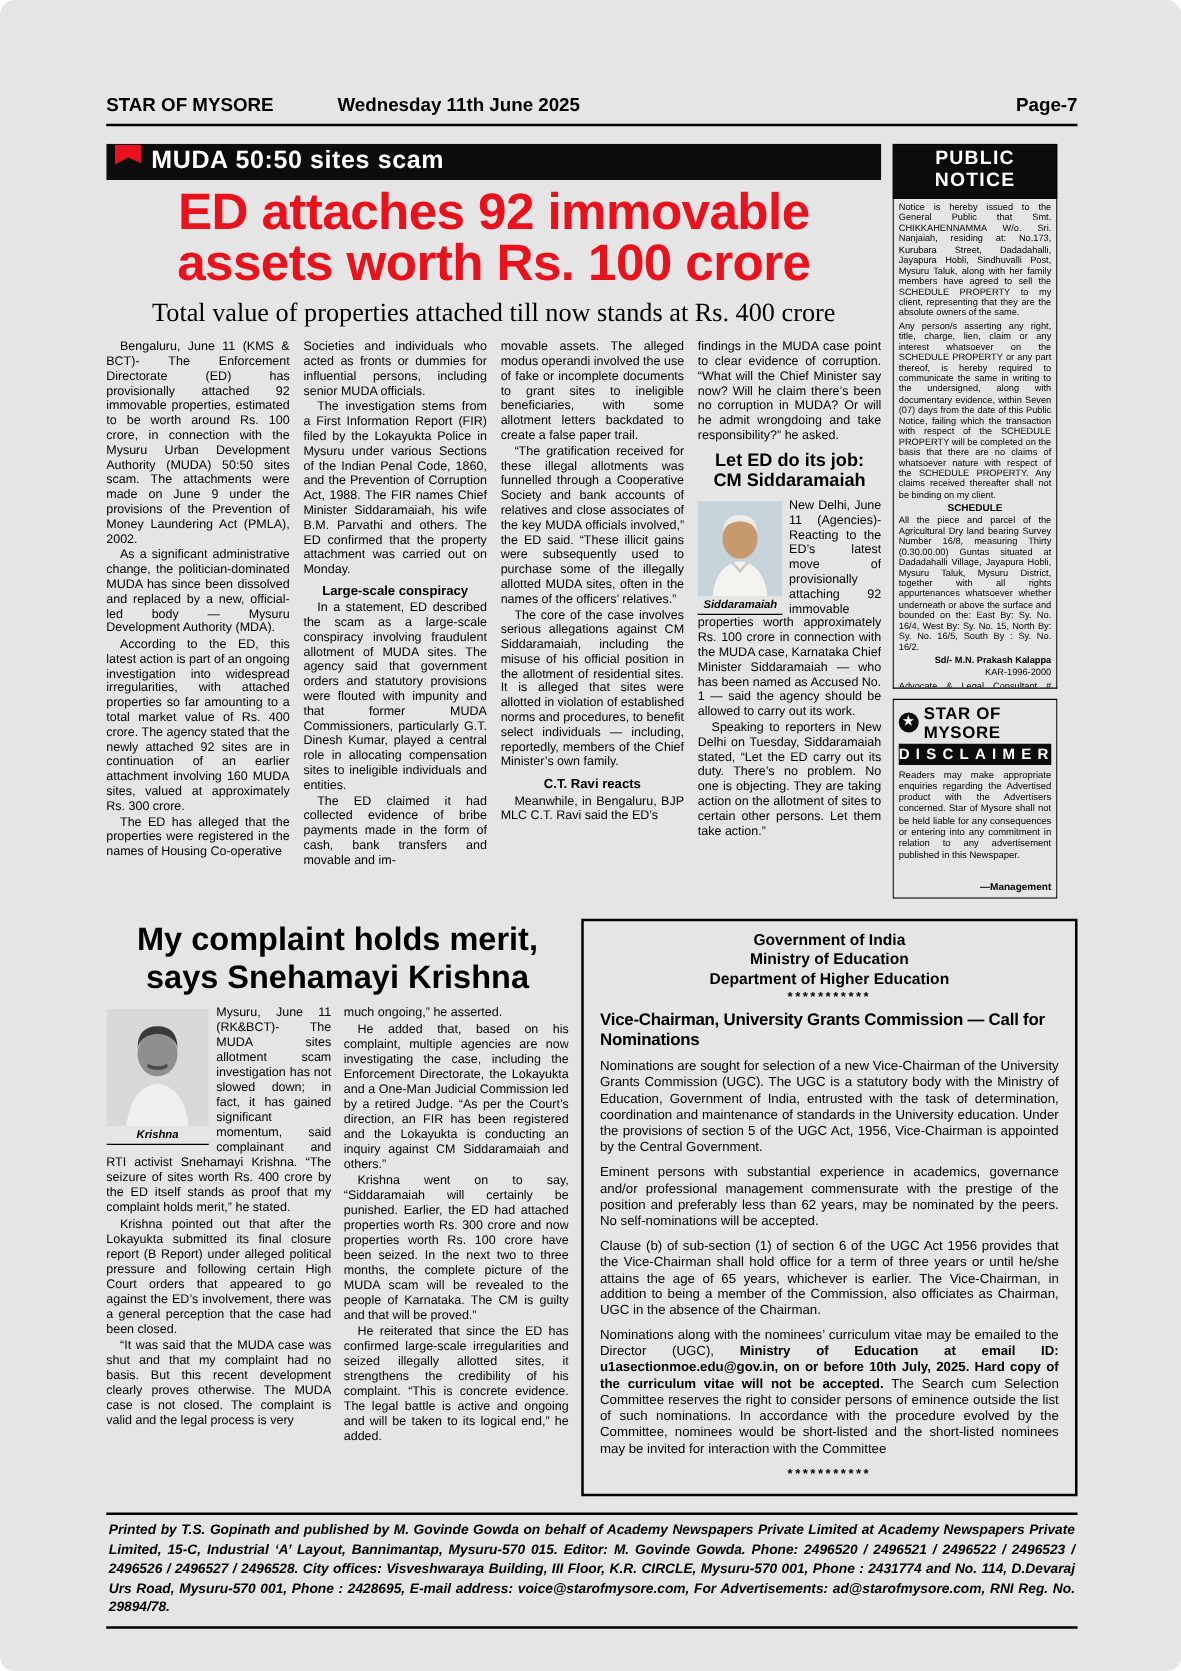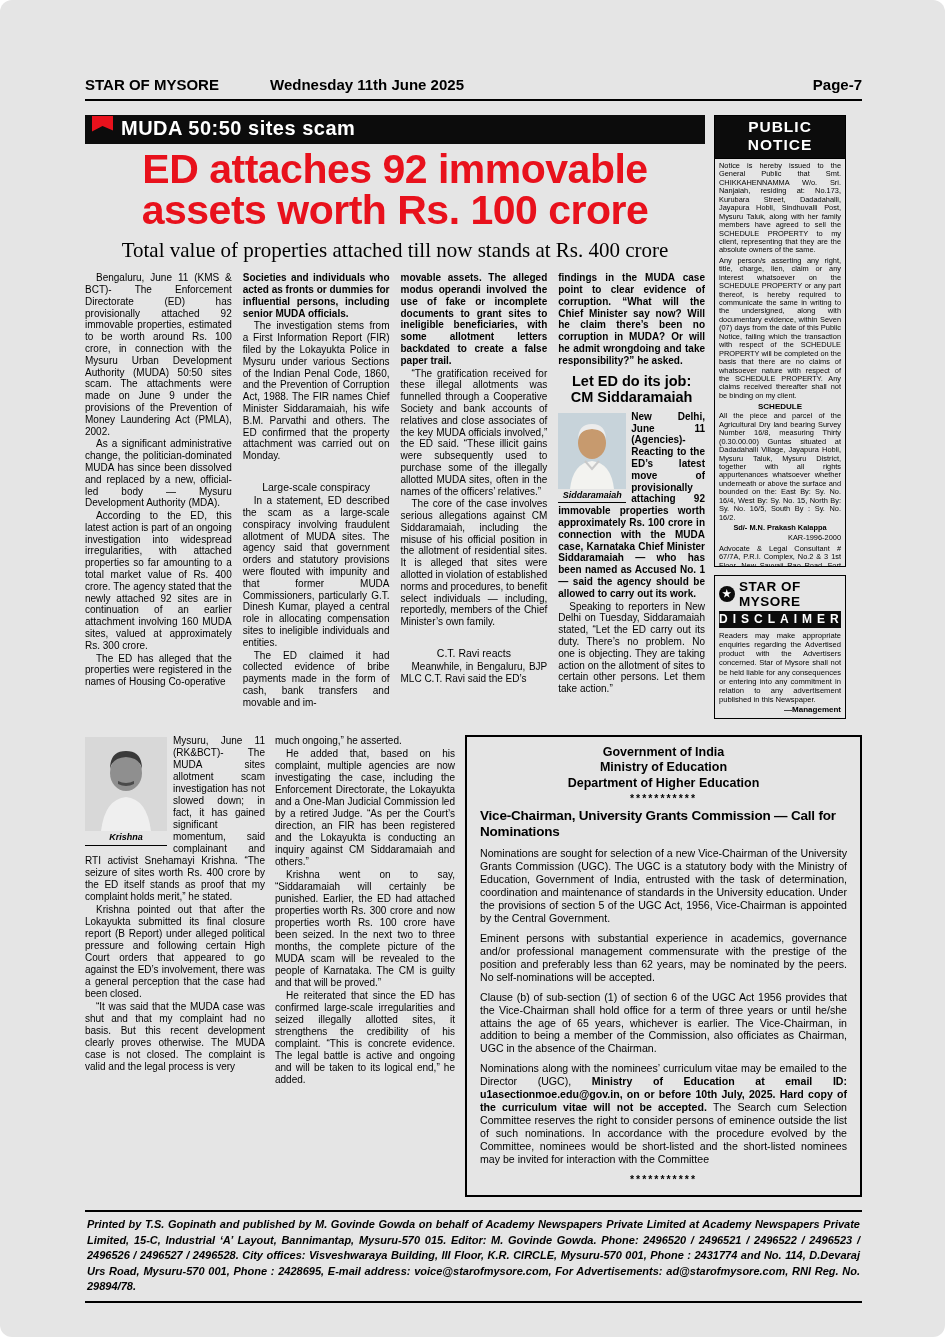--- a/index.html
+++ b/index.html
@@ -27,49 +27,49 @@
     background:#e8111c; clip-path:polygon(0 0,100% 0,100% 58%,50% 40%,0 62%); }
 
   .headline { color:#e8111c; font-size:41px; line-height:.99; font-weight:bold;
     text-align:center; margin-top:5px; letter-spacing:-.5px; }
   .subhead { font-family:"Liberation Serif", serif; font-size:21px; font-weight:normal;
     text-align:center; margin:8px 0 9px; }
 
   .cols { display:grid; grid-template-columns:repeat(4,1fr); column-gap:11px;
     font-size:10px; line-height:1.18; text-align:justify; height:452px; overflow:hidden; }
   .cols p { text-indent:11px; margin-bottom:1px; }
-  .cols p.cont { text-indent:0;font-weight:bold; }
-  .col-sub { text-align:center; font-weight:normal; font-size:10.5px; margin:19px 0 2px; }
+  .cols p.cont { text-indent:0; }
+  .col-sub { text-align:center; font-weight:bold; font-size:10.5px; margin:5px 0 2px; }
   .ed-heading { text-align:center; font-weight:bold; font-size:14.5px; line-height:1.15; margin:6px 0 5px; }
 
   .photo-fl { float:left; width:68px; margin:2px 5px 1px 0; }
   .photo-fl .ph { width:68px; height:76px; display:block; }
   .caption { font-size:9px; font-weight:bold; font-style:italic; text-align:center;
     border-bottom:1px solid #000; padding:1px 0 2px; }
 
   
   .pn-header { background:#0c0c0c; color:#fff; text-align:center; font-weight:bold;
     font-size:15.5px; padding:2px 0 4px; letter-spacing:1px; border:1px solid #000; }
   .pn-body { border:1px solid #000; border-top:none; padding:3px 4px;
     font-size:7.4px; line-height:1.14; text-align:justify; height:456px; overflow:hidden; }
   .pn-body p { margin-bottom:2px; }
   .pn-sched { text-align:center; font-weight:bold; font-size:8px; margin:1px 0; }
-  .pn-sign { text-align:center; font-weight:bold; margin-bottom:0; }
+  .pn-sign { text-align:right; font-weight:bold; margin-bottom:0; }
   .pn-reg { text-align:right; margin-bottom:1px; }
   .pn-place { font-weight:bold; margin-top:2px; }
 
   .disclaimer { border:1px solid #000; margin-top:8px; padding:3px 4px 4px; }
   .disc-brand { display:flex; align-items:center; justify-content:center; gap:4px;
     font-weight:bold; font-size:13.5px; letter-spacing:.5px; }
   .som-logo { width:16px; height:16px; border-radius:50%; background:#0c0c0c; color:#fff;
     font-size:10px; line-height:16px; text-align:center; flex:0 0 16px; }
   .disc-title { background:#0c0c0c; color:#fff; text-align:center; font-weight:bold;
     letter-spacing:5px; font-size:12px; margin:2px 0 3px; padding:1px 0 2px; }
   .disc-text { font-size:7.6px; line-height:1.2; text-align:justify; }
-  .disc-sign { text-align:right; font-weight:bold; font-size:8px; margin-top:1px; }
+  .disc-sign { text-align:right; font-weight:bold; font-size:8px; margin-top:17px; }
 
   
   .bottom-section { display:flex; gap:10px; margin-top:16px; height:462px; }
   .complaint { width:370px; overflow:hidden; }
   .complaint-headline { font-size:26px; line-height:1.14; text-align:center;
     font-weight:bold; margin:2px 0 9px; }
   .complaint-cols { display:grid; grid-template-columns:1fr 1fr; column-gap:10px;
     font-size:10px; line-height:1.2; text-align:justify; height:398px; overflow:hidden; }
   .complaint-cols p { text-indent:11px; margin-bottom:1px; }
   .complaint-cols p.cont { text-indent:0; }
@@ -176,20 +176,21 @@
         <div class="disc-title">DISCLAIMER</div>
         <p class="disc-text">Readers may make appropriate enquiries regarding the Advertised product with the Advertisers concerned. Star of Mysore shall not be held liable for any consequences or entering into any commitment in relation to any advertisement published in this Newspaper.</p>
         <div class="disc-sign">—Management</div>
       </div>
     </aside>
   </div>
 
   <div class="bottom-section">
 
     <section class="complaint">
+      <h2 class="complaint-headline">My complaint holds merit, says Snehamayi Krishna</h2>
       <div class="complaint-cols">
         <div class="col">
           <div class="kr-photo-fl">
             <svg class="ph" viewBox="0 0 82 94" xmlns="http://www.w3.org/2000/svg">
               <rect width="82" height="94" fill="#d8d8d8"></rect>
               <ellipse cx="41" cy="36" rx="16" ry="18" fill="#8f8f8f"></ellipse>
               <path d="M25 32 Q25 14 41 14 Q57 14 57 32 Q55 21 41 20 Q27 21 25 32" fill="#3a3a3a"></path>
               <path d="M33 44 Q41 48 49 44 L49 47 Q41 51 33 47 Z" fill="#4a4a4a"></path>
               <path d="M16 94 Q20 62 41 60 Q62 62 66 94 Z" fill="#efefef"></path>
             </svg>

